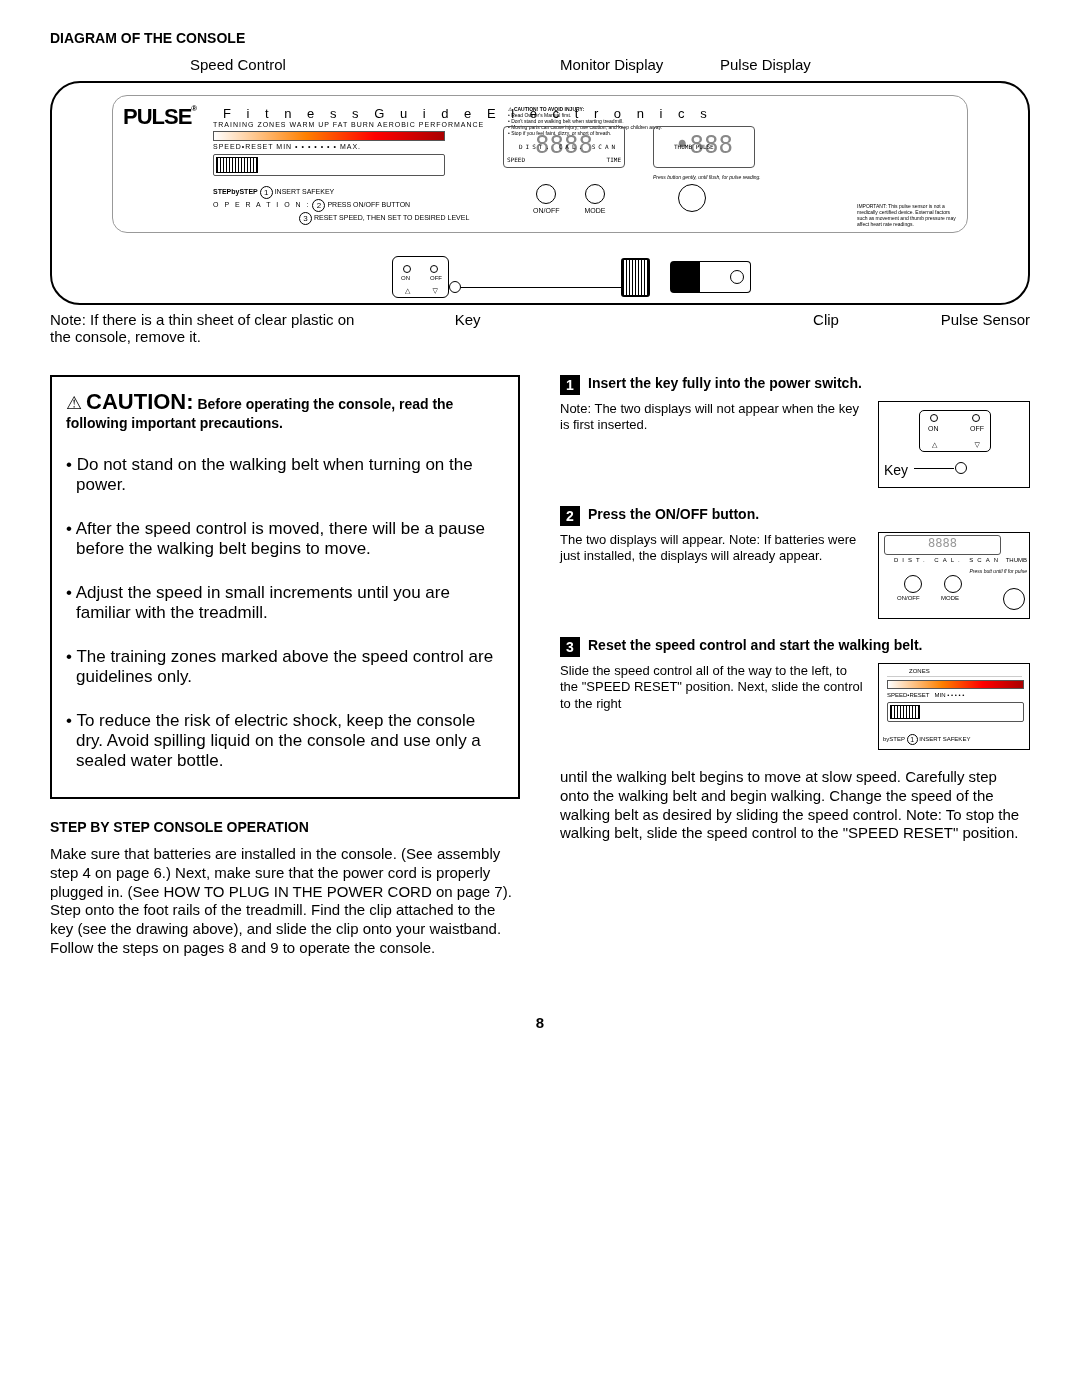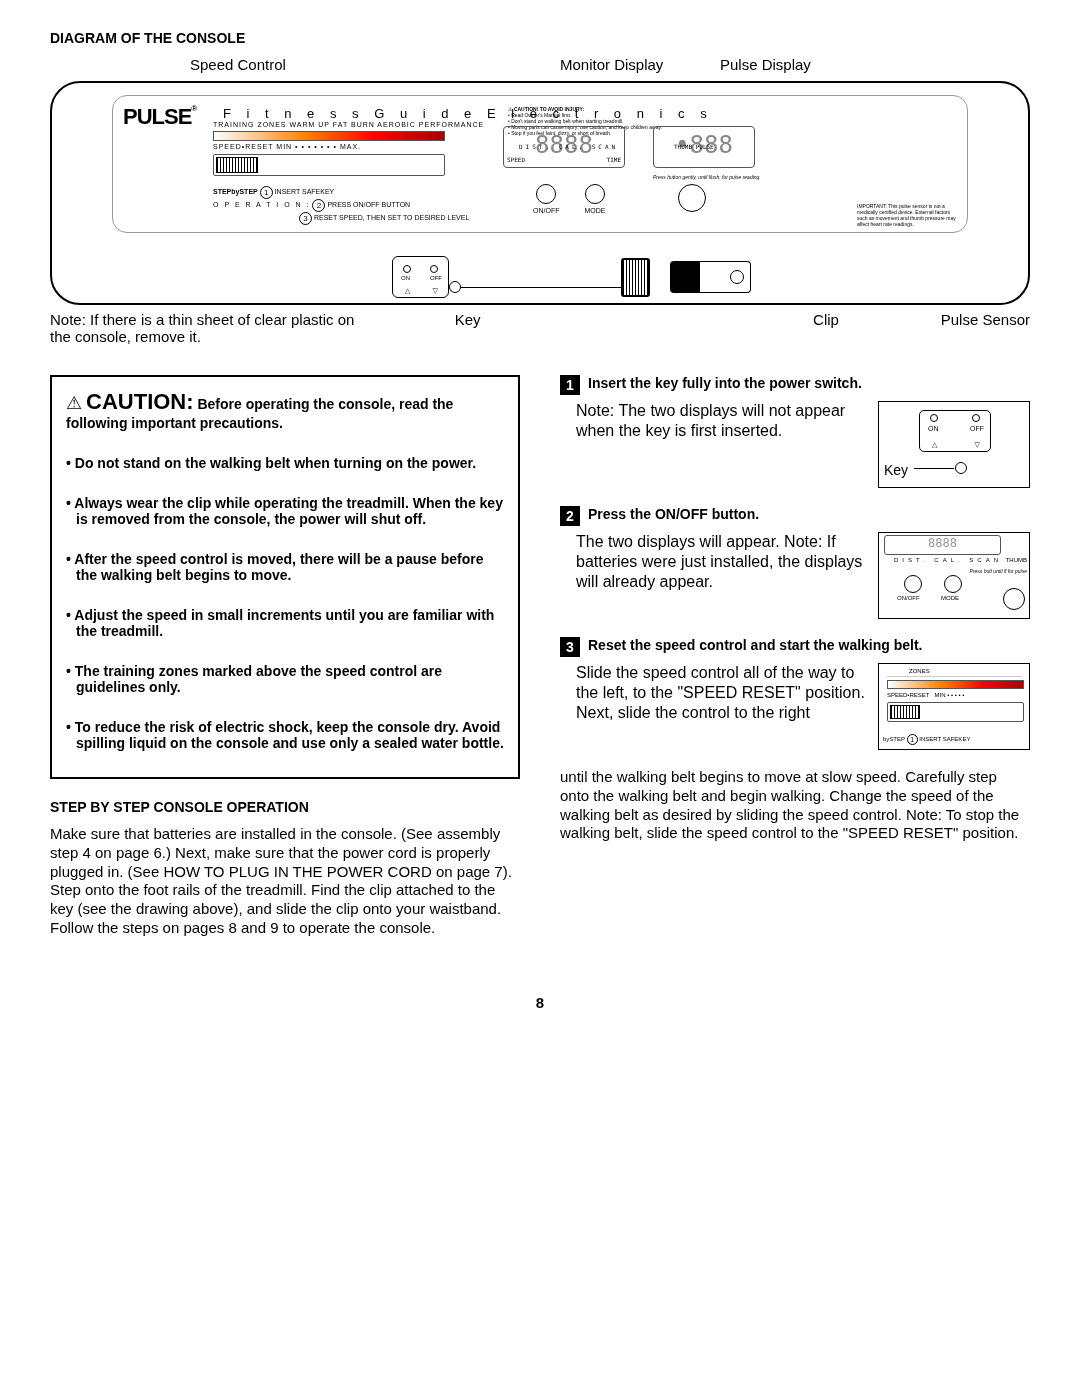--- a/index.html
+++ b/index.html
@@ -225,22 +225,22 @@
   .warn-icon {
     display: inline-block;
     font-size: 18px;
   }
   .bullet-list {
     list-style: none;
     padding: 0;
     margin: 10px 0 0 0;
   }
   .bullet-list li {
-    font-weight: bold;
-    font-size: 14px;
+    font-weight: normal;
+    font-size: 17px;
     margin-bottom: 14px;
     padding-left: 10px;
     text-indent: -10px;
     margin-top: 24px;
   }
   .bullet-list li::before {
     content: "• ";
   }
   .subsection-title {
     font-weight: bold;
@@ -269,23 +269,22 @@
     margin-right: 8px;
     flex-shrink: 0;
   }
   .step-body {
     display: flex;
     gap: 10px;
     margin-bottom: 18px;
   }
   .step-text {
     flex: 1;
-    font-size: 16px;
+    font-size: 13px;
     line-height: 1.25;
-    margin-left: 16px;
   }
   .mini-fig {
     border: 1px solid #000;
     width: 150px;
     height: 85px;
     flex-shrink: 0;
     position: relative;
     font-size: 7px;
     overflow: hidden;
   }
@@ -407,21 +406,20 @@
 
   <div class="col">
     <div class="caution-box">
       <div style="margin-bottom:12px">
         <span class="warn-icon">⚠</span>
         <span class="caution-main">CAUTION:</span>
         <span class="caution-text">Before operating the console, read the following important precautions.</span>
       </div>
       <ul class="bullet-list">
         <li>Do not stand on the walking belt when turning on the power.</li>
-        <li>Always wear the clip while operating the treadmill. When the key is removed from the console, the power will shut off.</li>
         <li>After the speed control is moved, there will be a pause before the walking belt begins to move.</li>
         <li>Adjust the speed in small increments until you are familiar with the treadmill.</li>
         <li>The training zones marked above the speed control are guidelines only.</li>
         <li>To reduce the risk of electric shock, keep the console dry. Avoid spilling liquid on the console and use only a sealed water bottle.</li>
       </ul>
     </div>
 
     <div class="subsection-title">STEP BY STEP CONSOLE OPERATION</div>
     <div class="para">Make sure that batteries are installed in the console. (See assembly step 4 on page 6.) Next, make sure that the power cord is properly plugged in. (See HOW TO PLUG IN THE POWER CORD on page 7). Step onto the foot rails of the treadmill. Find the clip attached to the key (see the drawing above), and slide the clip onto your waistband. Follow the steps on pages 8 and 9 to operate the console.</div>
   </div>

